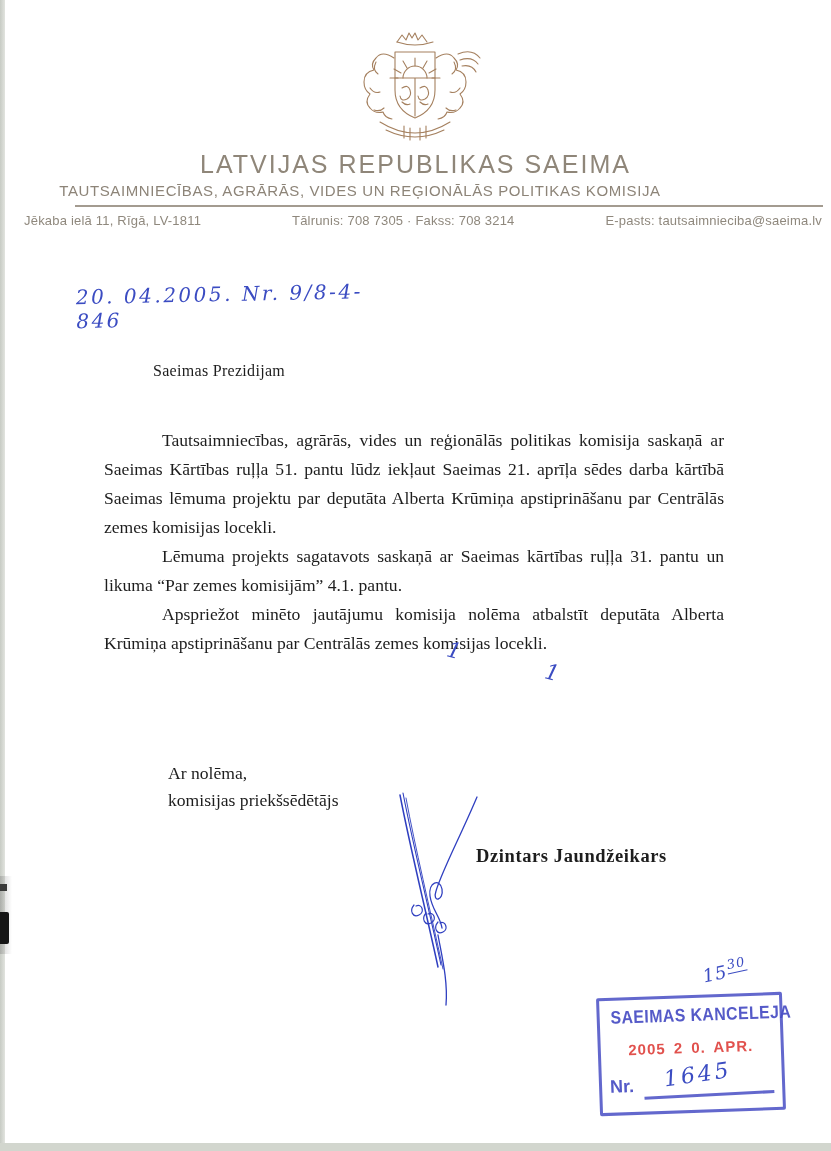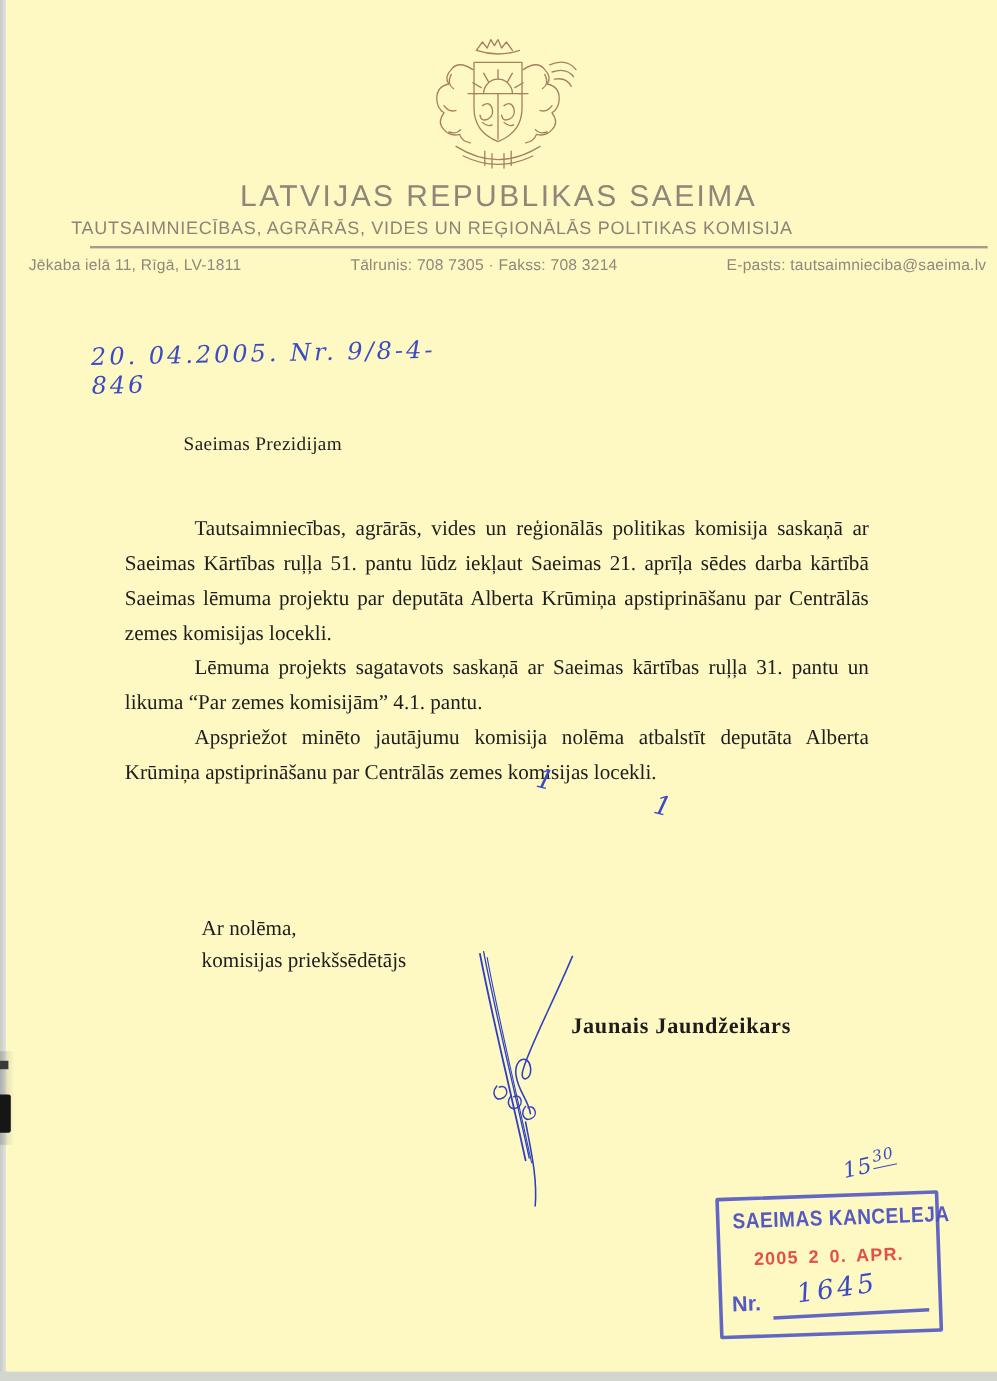--- a/index.html
+++ b/index.html
@@ -1,19 +1,19 @@
 <!DOCTYPE html>
 <html><head>
 <meta charset="utf-8">
 <style>
   html,body{margin:0;padding:0;background:#e8e8e6;}
   .page{
     position:relative;
     width:831px;height:1151px;
-    background:#fef9c3;
+    background:#ffffff;
     overflow:hidden;
     font-family:"Liberation Serif", serif;
     color:#1d1d1d;
     margin:0 auto;
   }
   
   .edge-left{position:absolute;left:0;top:0;width:5px;height:1151px;background:linear-gradient(to right,#c7cbc4,#e2e4df);}
   .edge-bottom{position:absolute;left:0;bottom:0;width:831px;height:8px;background:#d2d6ce;}
   .smudge-a{position:absolute;left:0;top:884px;width:7px;height:7px;background:#3a3a3a;}
   .smudge-b{position:absolute;left:0;top:912px;width:9px;height:32px;background:#161616;border-radius:0 2px 2px 0;}
@@ -170,21 +170,21 @@
 
   <svg class="signature-svg" viewBox="0 0 110 230" fill="none" stroke="#2f3fc0" stroke-width="1.5" stroke-linecap="round" stroke-linejoin="round">
     <path d="M20,10 C30,62 45,122 58,182"></path>
     <path d="M23,8 C33,60 48,120 61,180" stroke-width="1.1"></path>
     <path d="M26,13 C35,62 50,124 63,184" stroke-width="0.9"></path>
     <path d="M97,12 C80,52 62,86 56,106 C52,118 64,116 62,104 C60,93 48,97 50,111 C52,125 60,131 62,143" stroke-width="1.3"></path>
     <path d="M34,120 c-5,6 -1,13 5,10 c6,-3 3,-12 -3,-9 m10,7 c-5,6 -1,13 5,10 c6,-3 3,-12 -3,-9 m10,8 c-5,6 -1,13 5,10 c6,-3 2,-12 -3,-9" stroke-width="1.2"></path>
     <path d="M58,150 C62,172 68,196 66,220" stroke-width="1.3"></path>
   </svg>
 
-  <div class="signer">Jaunais Jaundžeikars</div>
+  <div class="signer">Dzintars Jaundžeikars</div>
 
   <div class="time-note ink">
     <span>15</span><span class="sup">30</span>
   </div>
 
   <div class="stamp">
     <div class="stamp-title">SAEIMAS KANCELEJA</div>
     <div class="stamp-date">2005 2 0. APR.</div>
     <div class="stamp-nr-row">
       <span class="stamp-nr-label">Nr.</span>

